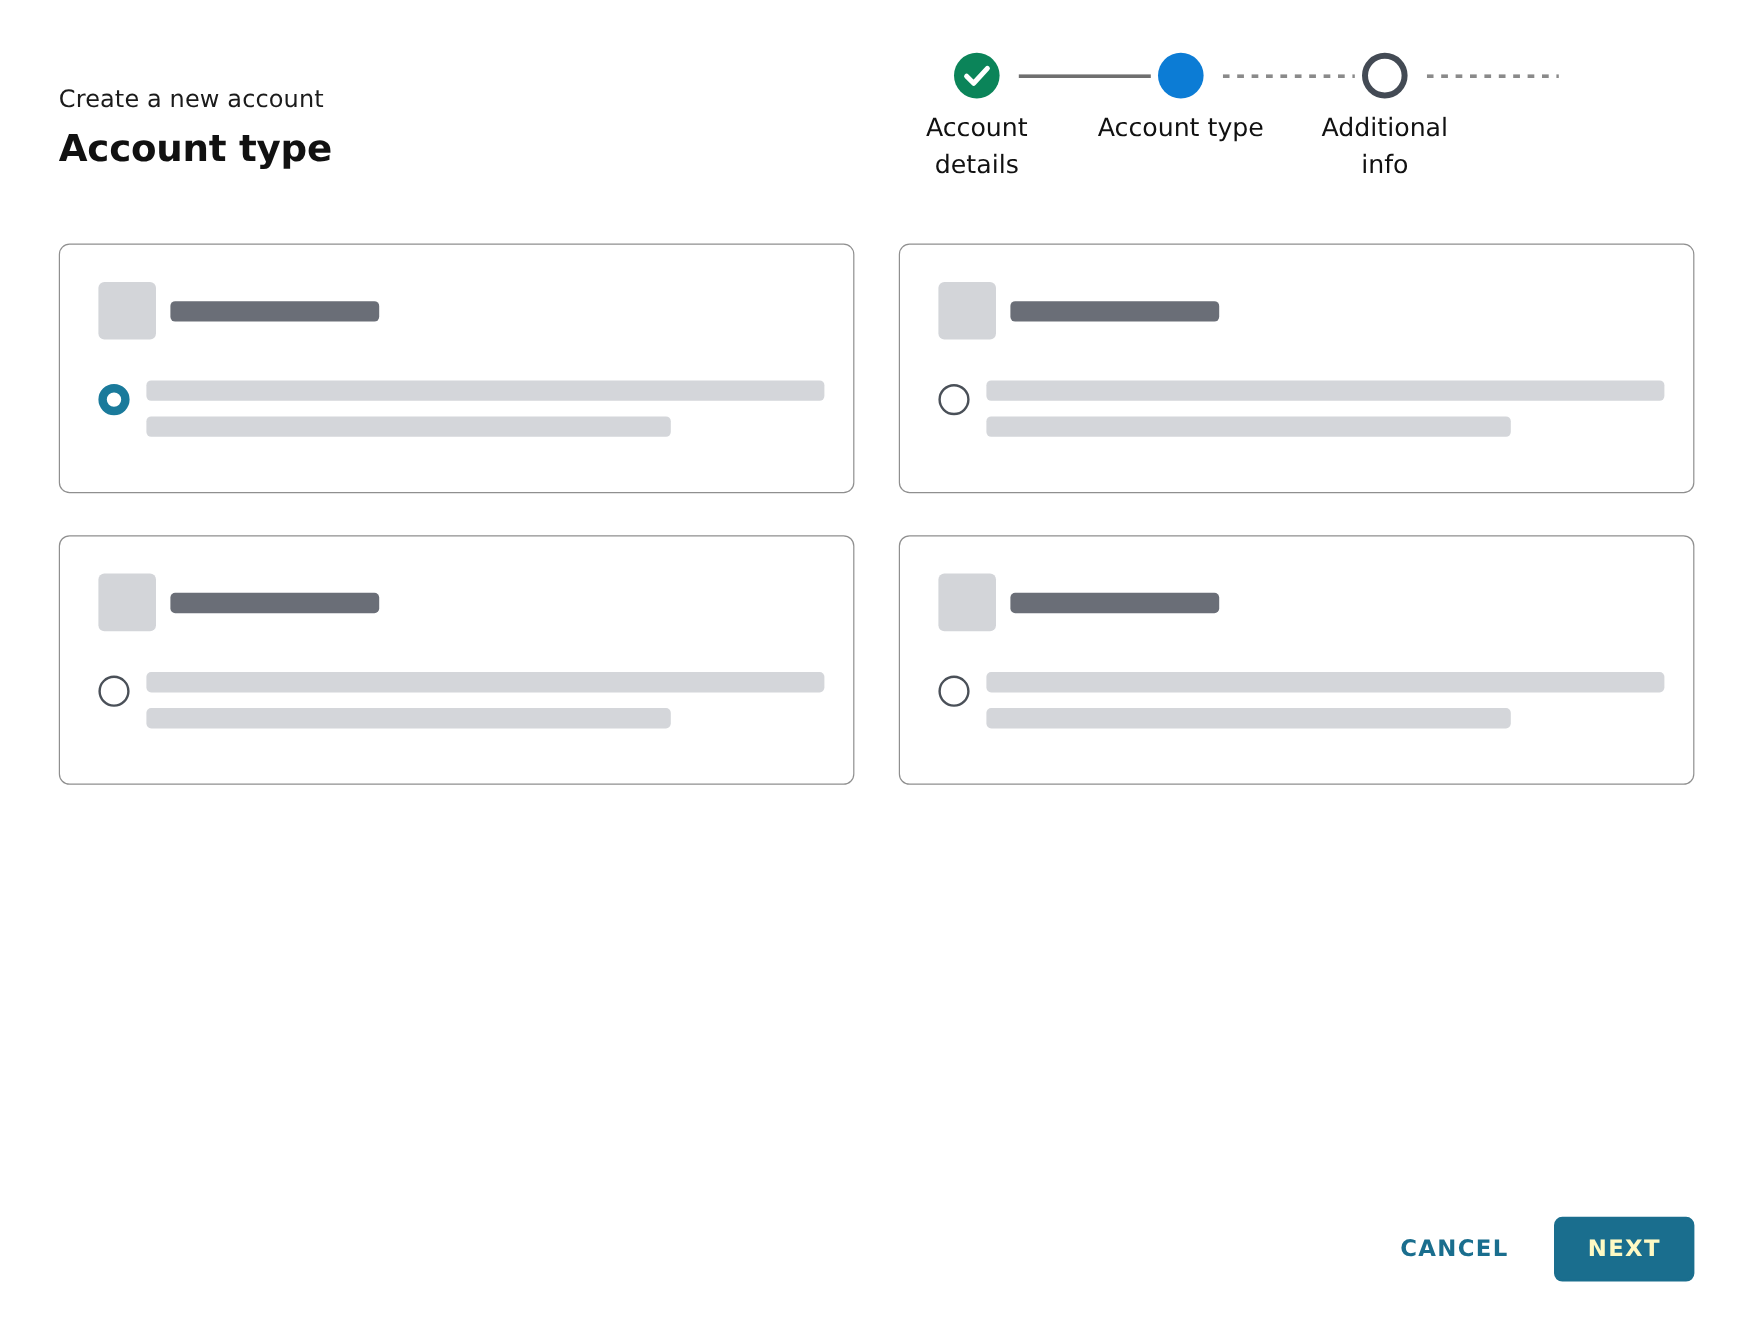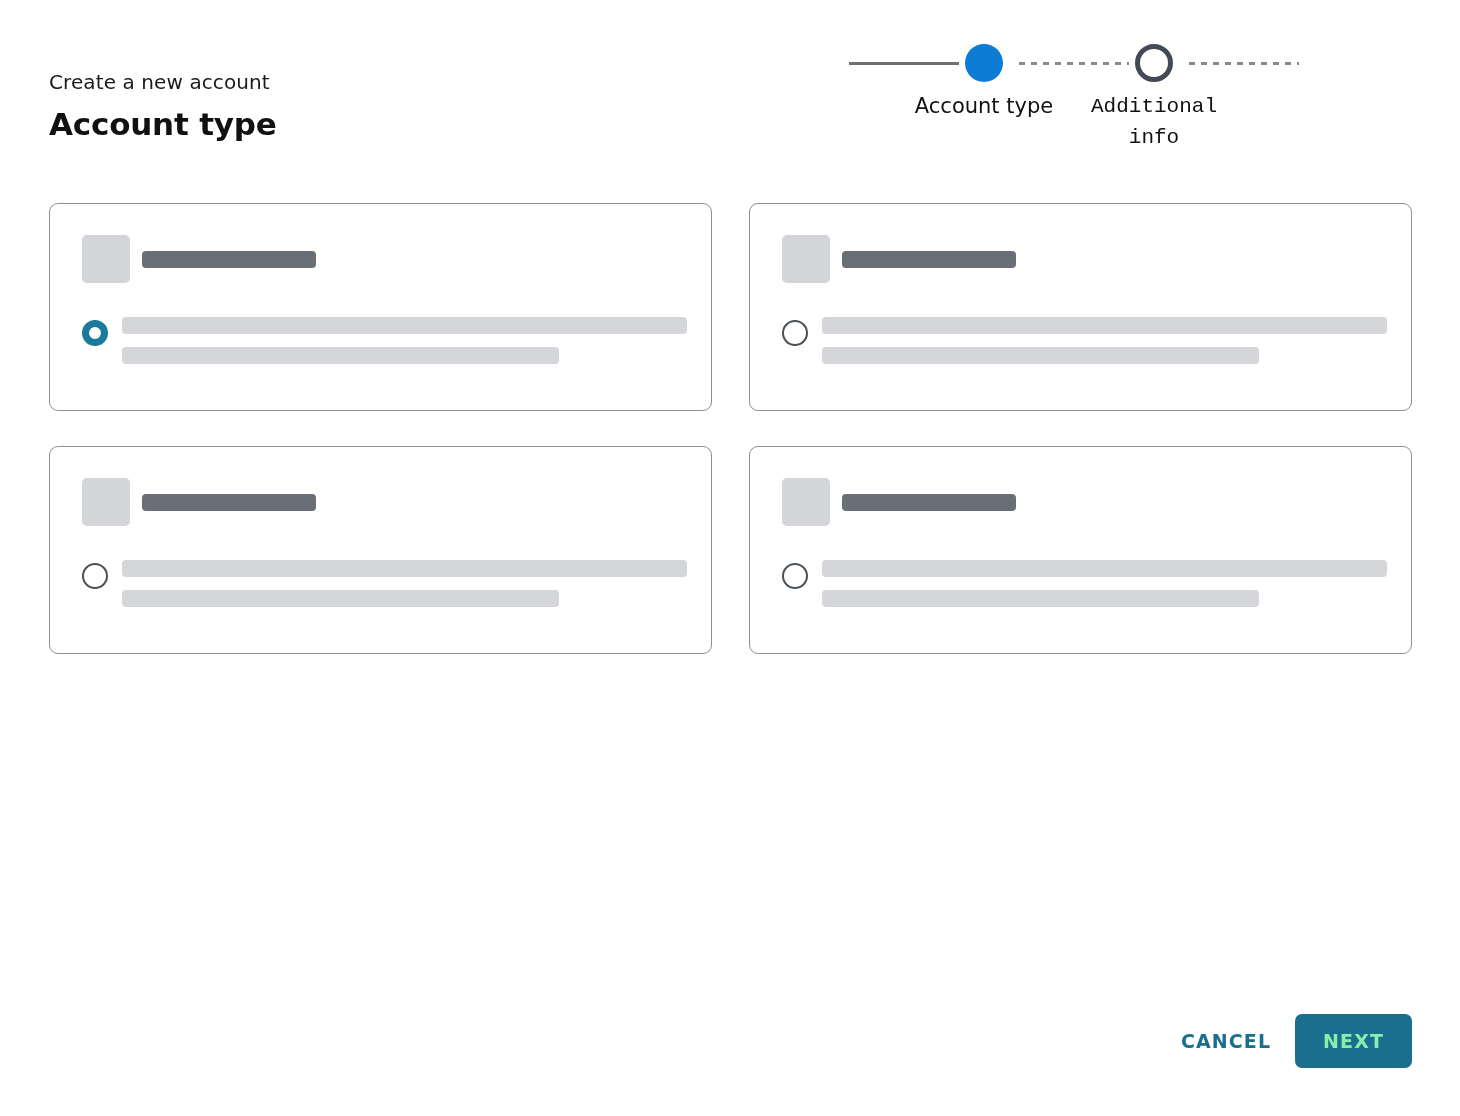--- a/index.html
+++ b/index.html
@@ -180,21 +180,21 @@
   
   #footer-actions {
     position: absolute;
     left: 0;
     top: 1012px;
     width: 1412px;
     height: 58px;
     display: flex;
     justify-content: flex-end;
     align-items: center;
-    gap: 20px;
+    gap: 34px;
   }
   .btn {
     font-family: "DejaVu Sans", "Liberation Sans", sans-serif;
     font-size: 19px;
     font-weight: 700;
     letter-spacing: 1.1px;
     border-radius: 7px;
     cursor: pointer;
     display: inline-flex;
     align-items: center;
@@ -209,46 +209,57 @@
   }
   .btn-outline {
     background: #ffffff;
     border: 2px solid #1a6e8e;
     color: #1a6e8e;
     padding: 0 26px;
   }
   .btn-solid {
     background: #1a6e8e;
     border: 2px solid #1a6e8e;
-    color: #86efac;
+    color: #fef9c3;
     padding: 0 26px;
   }
 </style>
 </head>
 <body>
 
 <div id="header-area">
   <div id="eyebrow">Create a new account</div>
   <h1 id="page-title">Account type</h1>
 
   <div id="stepper">
 
     <div class="connector solid" style="left:92px; width:110px;"></div>
     <div class="connector dotted" style="left:262px; width:110px;"></div>
     <div class="connector dotted" style="left:432px; width:110px;"></div>
 
+    <div class="step" style="left:57px;">
+      <div class="step-marker">
+        <div class="marker-done">
+          <svg width="38" height="38" viewBox="0 0 38 38" aria-hidden="true">
+            <path d="M10.5 19.5 L16.4 25.4 L27.8 13.0" fill="none" stroke="#ffffff" stroke-width="4.2" stroke-linecap="round" stroke-linejoin="round"></path>
+          </svg>
+        </div>
+      </div>
+      <div class="step-label">Account
+details</div>
+    </div>
 
     <div class="step" style="left:227px;">
       <div class="step-marker">
         <div class="marker-current"></div>
       </div>
       <div class="step-label">Account type</div>
     </div>
 
-    <div class="step" style="left:397px;font-family:Liberation Mono, monospace;">
+    <div class="step" style="left:397px;">
       <div class="step-marker">
         <div class="marker-todo"></div>
       </div>
       <div class="step-label">Additional
 info</div>
     </div>
 
   </div>
 </div>
 

